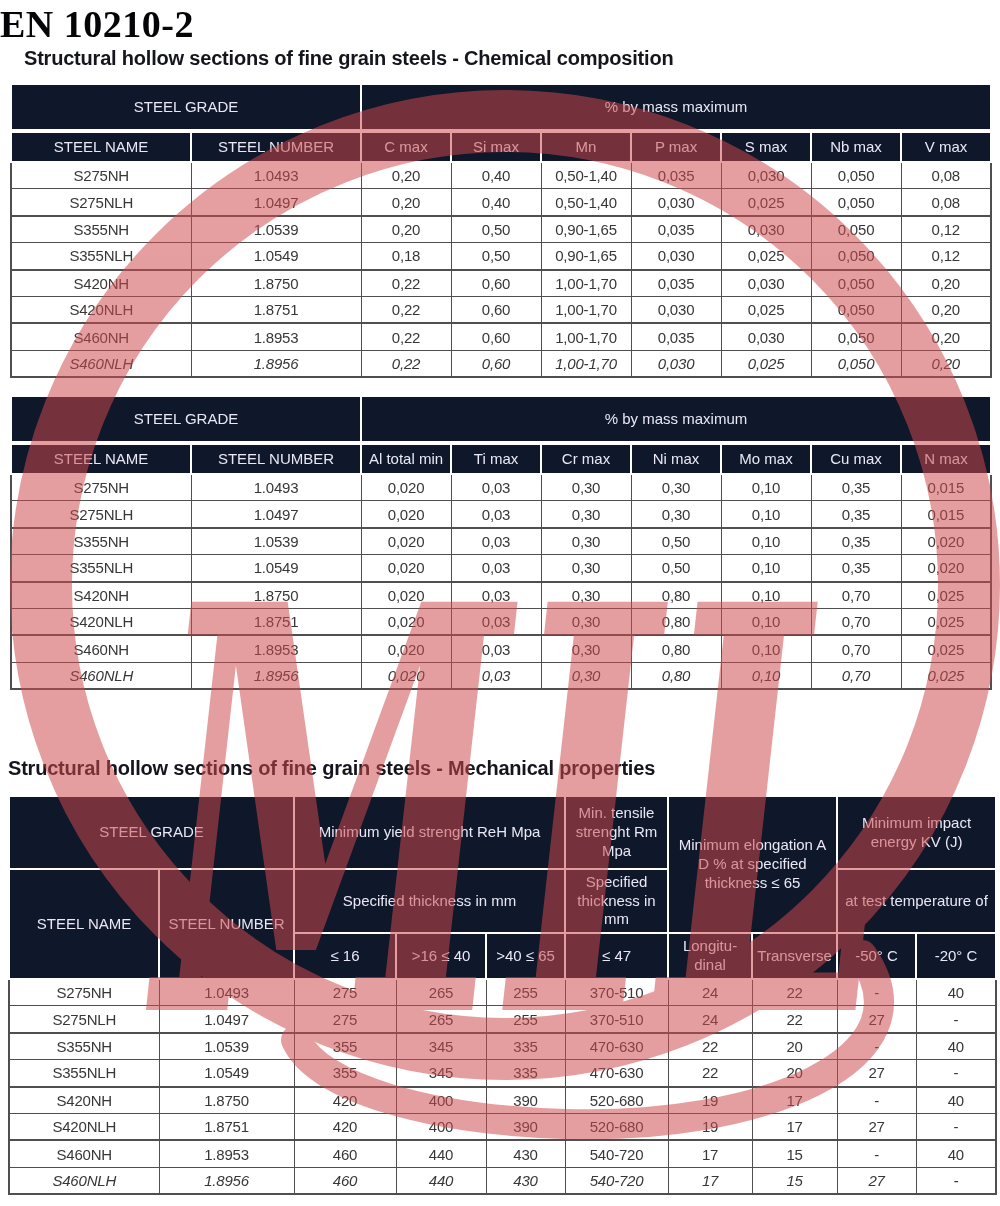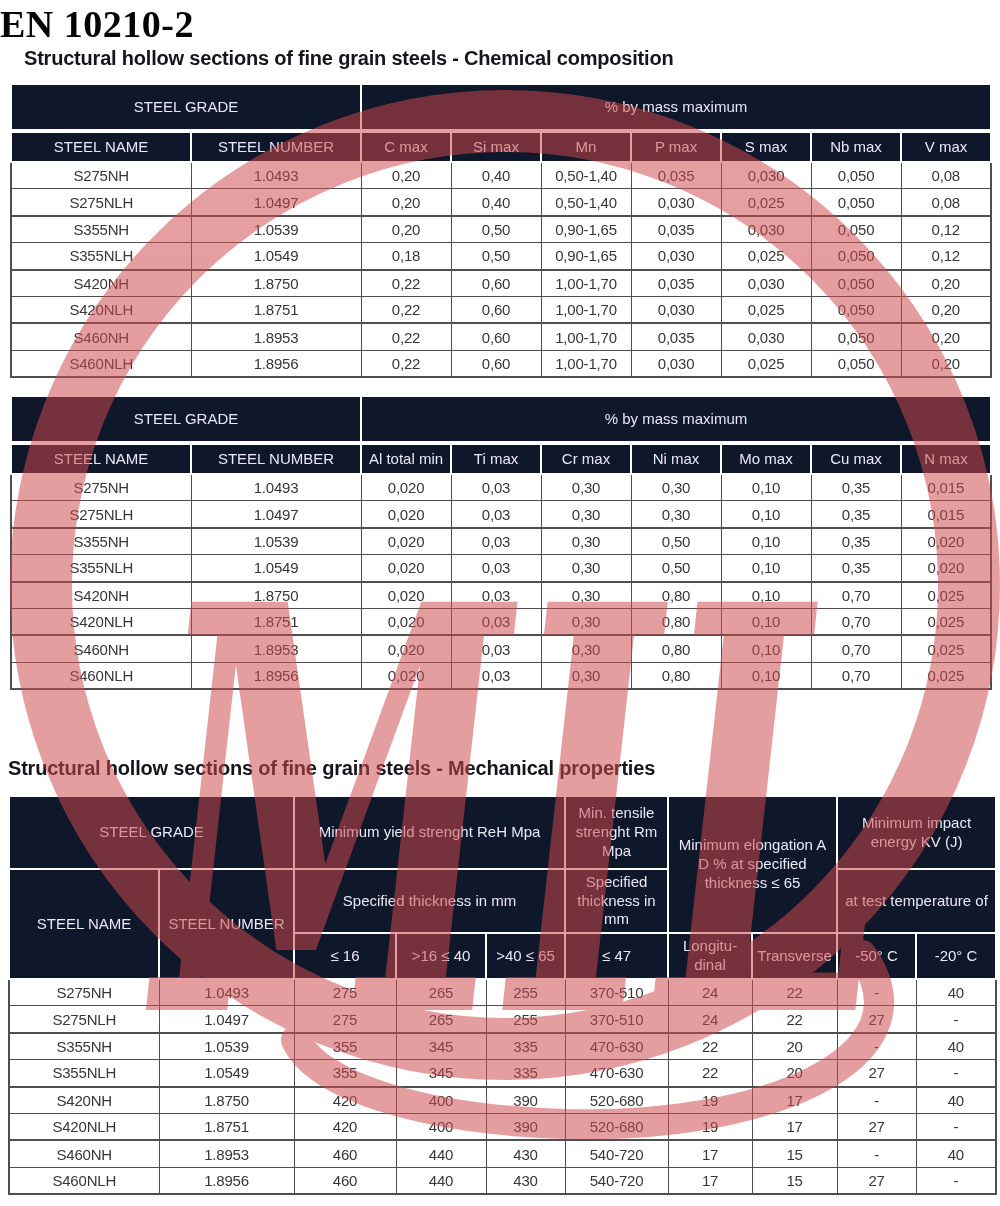--- a/index.html
+++ b/index.html
@@ -37,21 +37,21 @@
   .m3 { height:40px; }
 
   tbody td {
     border:1px solid #4f4f4f; text-align:center; font-size:15px;
     color:#373737; height:25.4px; padding:0 2px; background:#ffffff;
     letter-spacing:-0.2px;
   }
   tbody tr:nth-child(even) td { border-bottom-width:2.5px; }
   tbody td:first-child { border-left-width:2px;margin-top:35px; }
   tbody td:last-child  { border-right-width:2px; }
-  tbody tr:last-child td { border-bottom-width:2px; }
+  tbody tr:last-child td { border-bottom-width:2px;font-style:italic; }
 
   .watermark {
     position:absolute; left:0; top:0; width:1000px; height:1206px;
     z-index:10; pointer-events:none;
   }
 </style>
 </head>
 <body>
 
 <div class="page-title">EN 10210-2</div>

